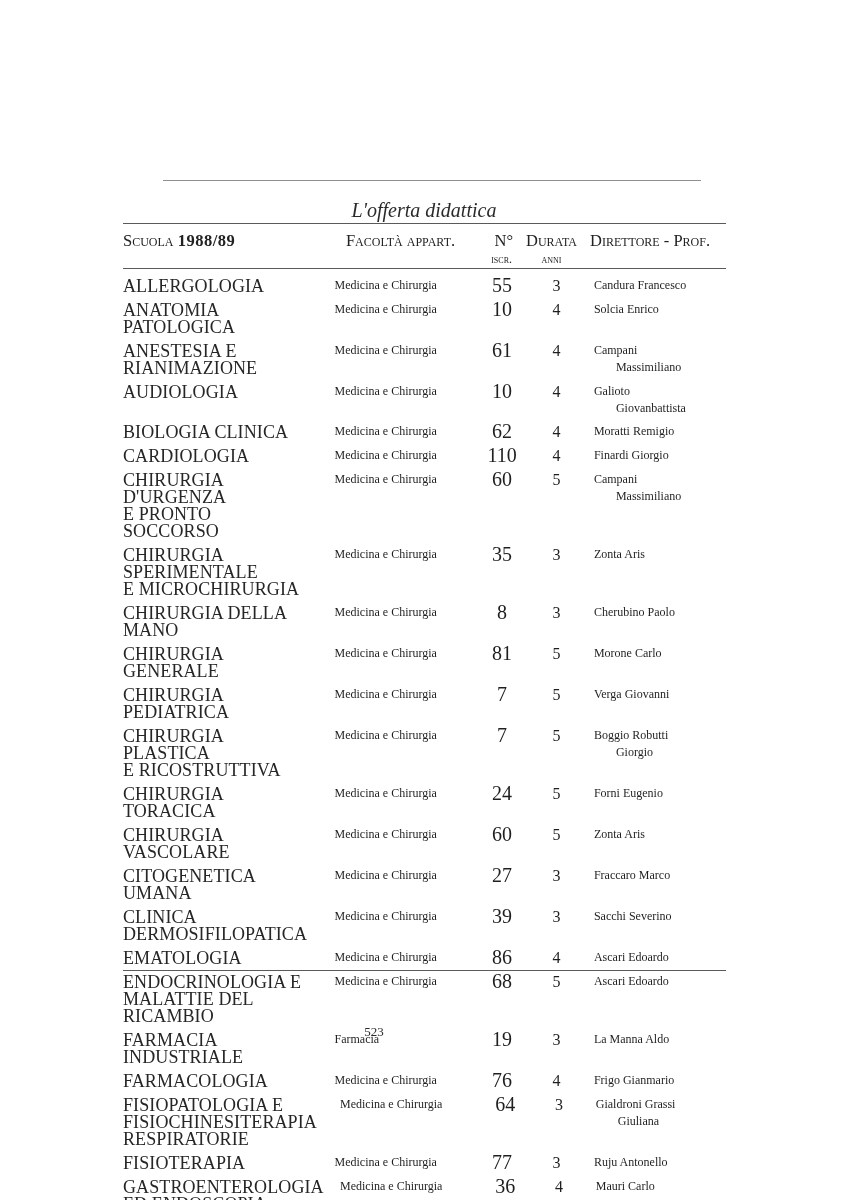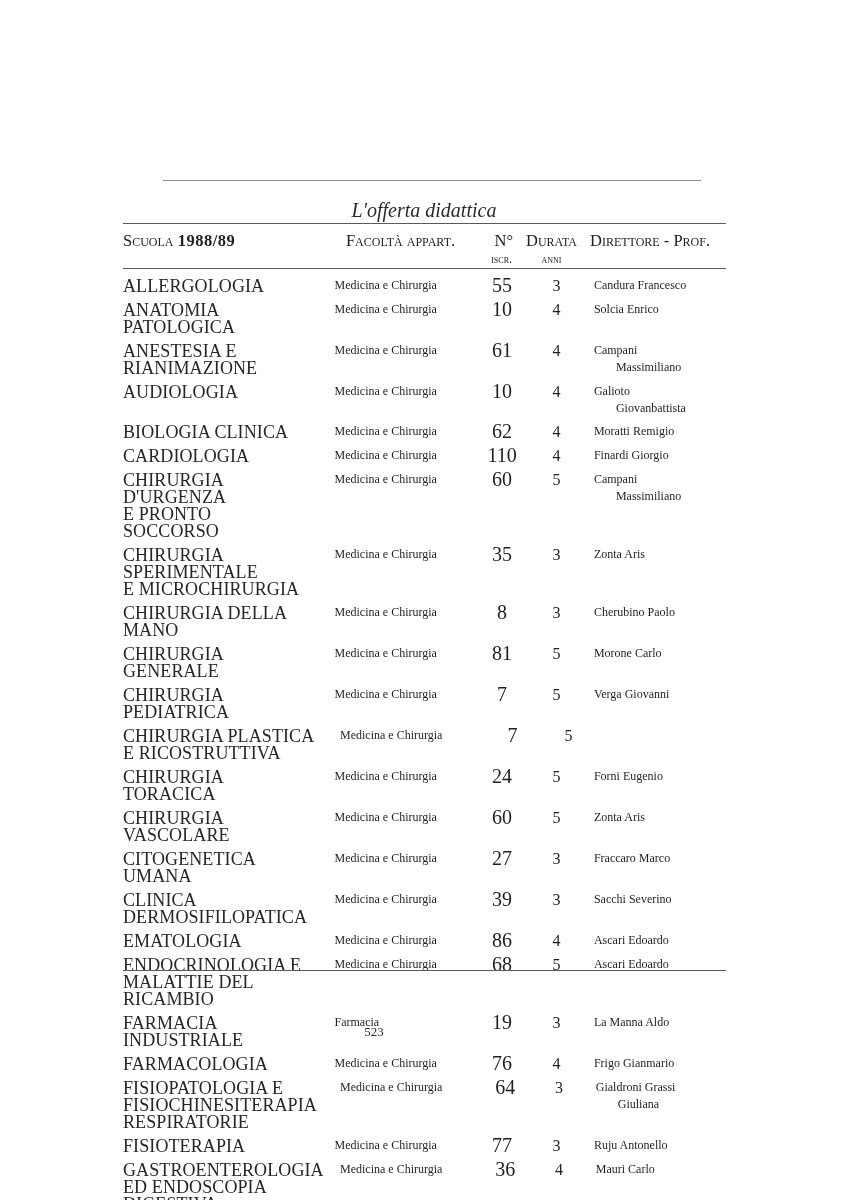--- a/index.html
+++ b/index.html
@@ -259,20 +259,24 @@
         </div>
   </div>
       <div class="trow">
     <div class="c-school">
           <div>CHIRURGIA PLASTICA</div>
           <div>E RICOSTRUTTIVA</div>
         </div>
     <div class="c-fac">Medicina e Chirurgia</div>
     <div class="c-n">7</div>
     <div class="c-years">5</div>
+    <div class="c-dir">
+          <div>Boggio Robutti</div>
+          <div class="cont">Giorgio</div>
+        </div>
   </div>
       <div class="trow">
     <div class="c-school">
           <div>CHIRURGIA TORACICA</div>
         </div>
     <div class="c-fac">Medicina e Chirurgia</div>
     <div class="c-n">24</div>
     <div class="c-years">5</div>
     <div class="c-dir">
           <div>Forni Eugenio</div>

